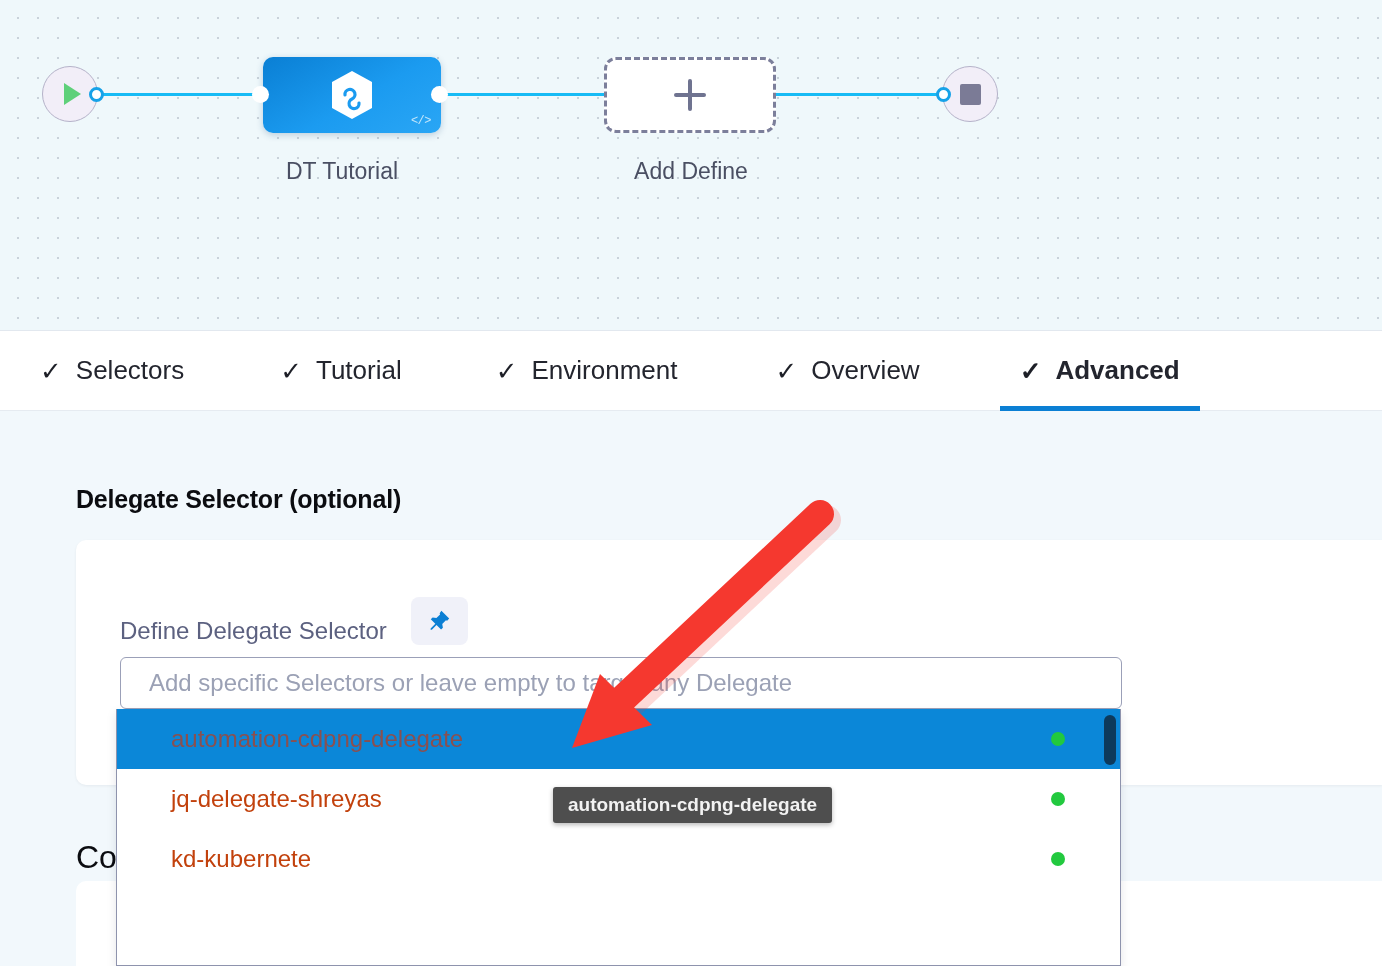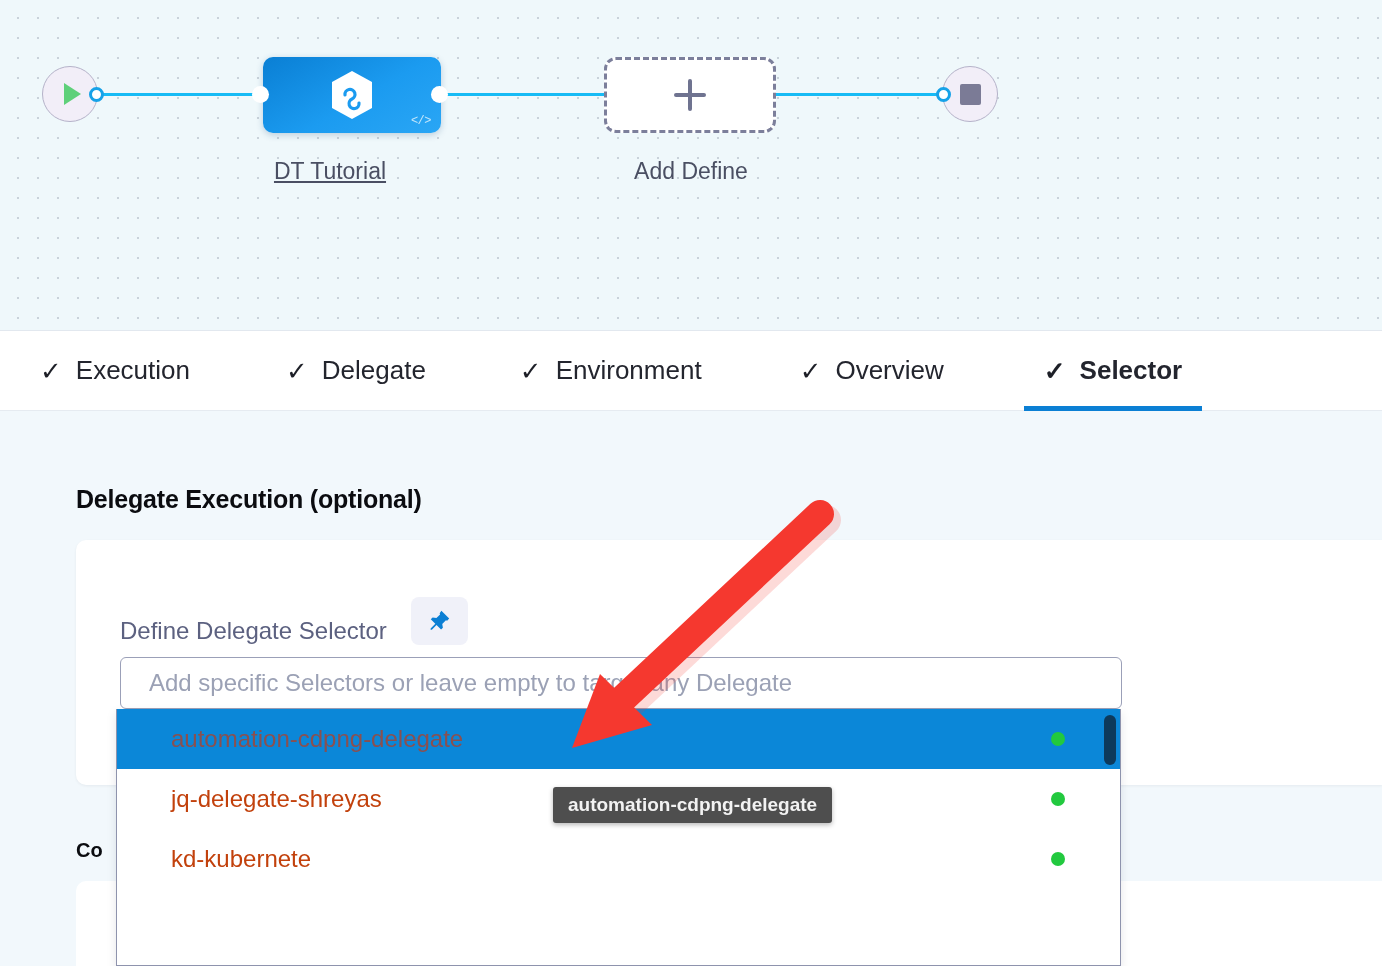--- a/index.html
+++ b/index.html
@@ -61,21 +61,21 @@
   .hexicon { width: 46px; height: 50px; }
   .code-badge {
     position: absolute; right: 10px; bottom: 5px;
     font-size: 12px; color: #c3e6fb; font-family: "Liberation Mono", monospace;
     letter-spacing: -0.5px;
   }
   .node-label {
     position: absolute; top: 158px; font-size: 23px; color: #4a4f63;
     width: 260px; text-align: center;
   }
-  .label-stage { left: 200px; text-decoration: underline; }
+  .label-stage { left: 212px; }
   .label-add   { left: 561px; }
 
   .add-stage {
     position: absolute; left: 604px; top: 57px; width: 172px; height: 76px;
     border-radius: 12px; background: #ffffff;
     border: 3px dashed #7c7f9b;
     display: flex; align-items: center; justify-content: center;
   }
   .plus-h { position:absolute; width: 32px; height: 3.5px; background:#6f7390; border-radius:2px;}
   .plus-v { position:absolute; width: 3.5px; height: 32px; background:#6f7390; border-radius:2px;}
@@ -116,21 +116,21 @@
     position: absolute; left: 76px; top: 129px; width: 1306px; height: 245px;
     background: #ffffff; border-radius: 10px 0 0 10px;
     box-shadow: 0 1px 3px rgba(16,24,40,0.06);
   }
   .card2 {
     position: absolute; left: 76px; top: 470px; width: 1306px; height: 95px;
     background: #ffffff; border-radius: 10px 0 0 10px;
   }
   .section-title-2 {
     position: absolute; left: 76px; top: 428px;
-    font-size: 20px; font-weight: bold; color: #0b0c10;
+    font-size: 32px; font-weight: normal; color: #0b0c10;
   }
   .field-row {
     position: absolute; left: 44px; top: 57px;
     display: flex; align-items: center; gap: 24px;
   }
   .field-label { font-size: 24px; color: #5c6180; margin-top: 20px; }
   .pin-btn {
     width: 57px; height: 48px; border-radius: 8px; background: #f0f1f9;
     display: flex; align-items: center; justify-content: center; cursor: pointer;
   }
@@ -211,43 +211,43 @@
 
     <div class="term-node term-end">
       <div class="stop-sq"></div>
     </div>
     <div class="port port-e1"></div>
   </div>
 
   <div class="tabbar">
     <div class="tab" id="tab-0">
       <span class="chk">✓</span>
-      <span>Execution</span>
+      <span>Selectors</span>
     </div>
     <div class="tab" id="tab-1">
       <span class="chk">✓</span>
-      <span>Delegate</span>
+      <span>Tutorial</span>
     </div>
     <div class="tab" id="tab-2">
       <span class="chk">✓</span>
       <span>Environment</span>
     </div>
     <div class="tab" id="tab-3">
       <span class="chk">✓</span>
       <span>Overview</span>
     </div>
     <div class="tab active" id="tab-4">
       <span class="chk">✓</span>
-      <span>Selector</span>
+      <span>Advanced</span>
     </div>
   </div>
 
   <div class="content">
 
-    <div class="section-title">Delegate Execution (optional)</div>
+    <div class="section-title">Delegate Selector (optional)</div>
 
     <div class="card">
       <div class="field-row">
         <span class="field-label">Define Delegate Selector</span>
         <span class="pin-btn">
           <svg width="26" height="26" viewBox="0 0 24 24">
             <path d="M14.2 2.6l7.2 7.2-1.9 1.9-1.1-.4-3.4 3.4.6 3.5-1.7 1.7-4.2-4.2-4.3 4.3-1.2.1.1-1.2 4.3-4.3L4.4 10.4l1.7-1.7 3.5.6 3.4-3.4-.4-1.1z" fill="#0b7fd4"></path>
           </svg>
         </span>
       </div>

